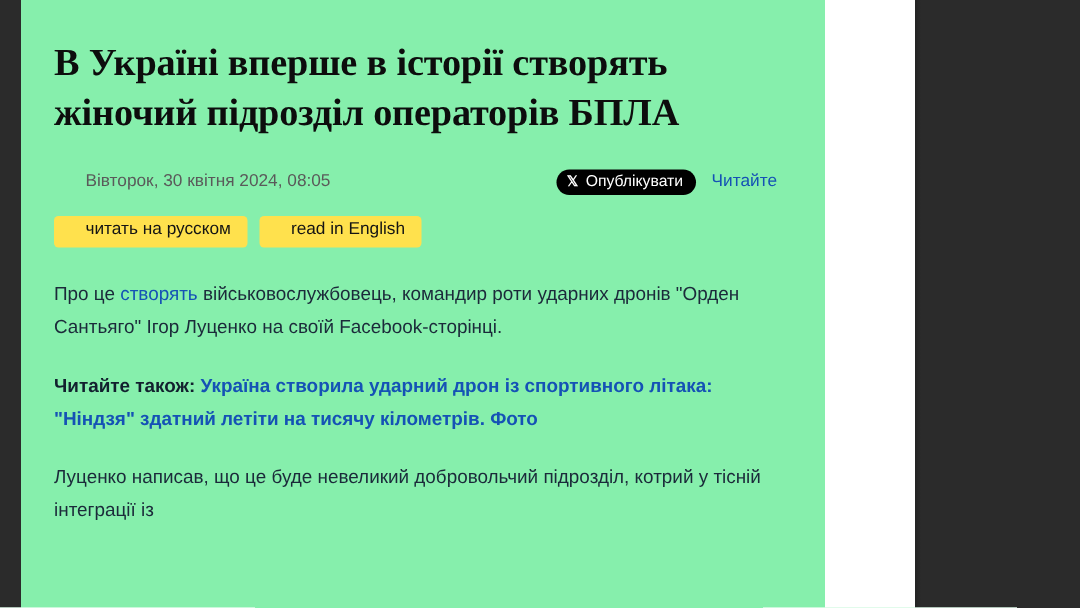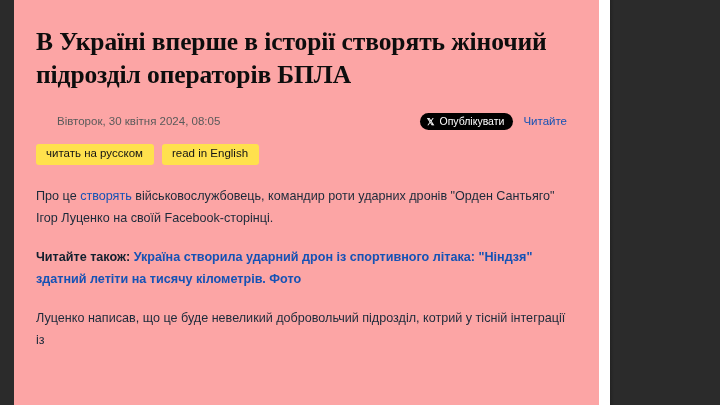--- a/index.html
+++ b/index.html
@@ -29,23 +29,23 @@
   }
   .bar-right {
     position: absolute;
     right: 0; top: 0;
     width: 110px; height: 405px;
     background: #2b2b2b;
   }
   .page {
     position: absolute;
     left: 14px; top: 0;
-    width: 585px;
-    height: 405px;
-    background: #fca5a5;
+    width: 536px;
+    height: 405px;
+    background: #86efac;
     overflow: hidden;
   }
   .article {
     padding: 26px 32px 0 22px;
     box-sizing: border-box;
   }
   .headline {
     margin: 0;
     font-family: "Liberation Serif", serif;
     font-weight: bold;
@@ -99,21 +99,21 @@
   }
   .lang-row {
     display: flex;
     gap: 8px;
     margin-top: 14px;
   }
   .lang-chip {
     background: #ffe14d;
     color: #141414;
     font-size: 11.5px;
-    padding: 4px 11px 5px 10px;
+    padding: 4px 11px 5px 21px;
     border-radius: 3px;
     line-height: 1;
     cursor: pointer;
     white-space: nowrap;
   }
   .body-text {
     margin-top: 20px;
     font-size: 12.6px;
     line-height: 1.75;
     color: #1b2a3a;

